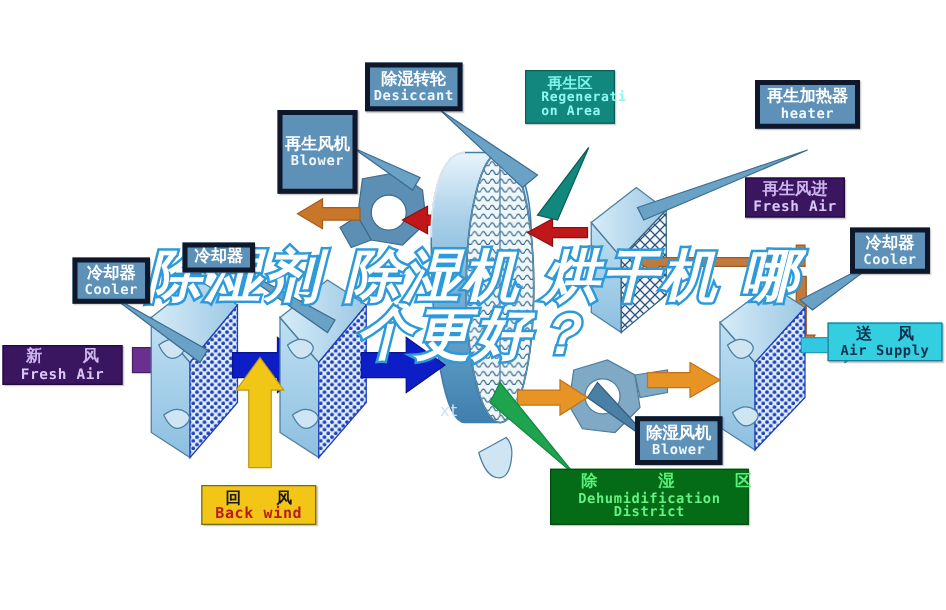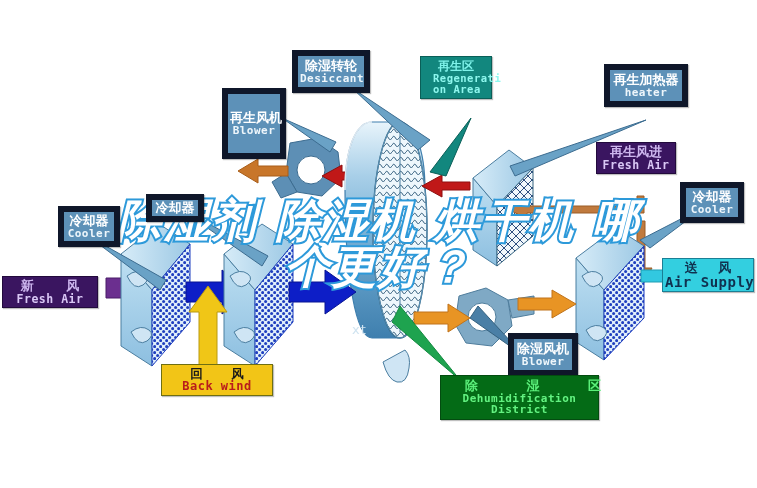--- a/index.html
+++ b/index.html
@@ -9,21 +9,21 @@
   #svgroot{position:absolute;left:0;top:0;}
 
   
   .lbl{position:absolute;box-sizing:border-box;text-align:center;
        line-height:1.05;white-space:nowrap;}
   .lbl .cn{display:block;font-family:"DejaVu Sans",sans-serif;font-weight:700;}
   .lbl .en{display:block;font-family:"DejaVu Sans Mono","Liberation Mono",monospace;
            font-weight:700;letter-spacing:.5px;}
 
   
-  .lbl.blue{background:#5d91b8;border:6px solid #0f172a;color:#ffffff;
+  .lbl.blue{background:#5d91b8;border:4px solid #0f172a;color:#ffffff;
             box-shadow:1px 1px 1px rgba(0,0,0,.25);text-align:center;}
   .lbl.blue .cn{color:#ffffff;font-size:13px;}
   .lbl.blue .en{color:#eef6fb;font-size:11px;}
 
   
   .lbl.orange{background:#c56a27;border:1px solid #8c4512;
               box-shadow:1px 1px 1px rgba(0,0,0,.25);}
   .lbl.orange .cn{color:#2b5fa8;font-size:13px;}
   .lbl.orange .en{color:#1b2a4a;font-size:11px;}
 
@@ -48,21 +48,21 @@
   
   .lbl.green{background:#046b16;border:1px solid #034c10;
              box-shadow:1px 1px 1px rgba(0,0,0,.25);}
   .lbl.green .cn{color:#5bf07a;font-size:13px;letter-spacing:22px;text-indent:22px;}
   .lbl.green .en{color:#63f281;font-size:11px;}
 
   
   .lbl.cyan{background:#33cfe0;border:1px solid #1a7f95;
             box-shadow:1px 1px 1px rgba(0,0,0,.25);}
   .lbl.cyan .cn{color:#10314f;font-size:13px;letter-spacing:8px;text-indent:8px;}
-  .lbl.cyan .en{color:#10314f;font-size:14px;}
+  .lbl.cyan .en{color:#10314f;font-size:11px;}
 
   
   .sp2{letter-spacing:14px;text-indent:14px;}
 
   
   #headline{position:absolute;left:0;top:196px;width:757px;
             text-align:center;pointer-events:none;}
   #headline div{font-family:"DejaVu Sans",sans-serif;font-weight:700;
        font-size:45px;line-height:50px;font-style:italic;color:#ffffff;
        -webkit-text-stroke:4px #2e9ada;paint-order:stroke fill;
@@ -279,21 +279,21 @@
 
   <div class="lbl blue" style="left:146px;top:194px;width:58px;padding:1px 2px;">
     <span class="cn">冷却器</span>
   </div>
 
   <div class="lbl purple" style="left:2px;top:276px;width:96px;padding:2px 2px;">
     <span class="cn sp2">新  风</span>
     <span class="en">Fresh Air</span>
   </div>
 
-  <div class="lbl yellow" style="left:161px;top:364px;width:112px;padding:2px 2px;">
+  <div class="lbl yellow" style="left:161px;top:388px;width:92px;padding:2px 2px;">
     <span class="cn">回  风</span>
     <span class="en">Back wind</span>
   </div>
 
   <div class="lbl blue" style="left:508px;top:333px;width:70px;padding:3px 2px;">
     <span class="cn">除湿风机</span>
     <span class="en">Blower</span>
   </div>
 
   <div class="lbl green" style="left:440px;top:375px;width:159px;padding:3px 2px;">

